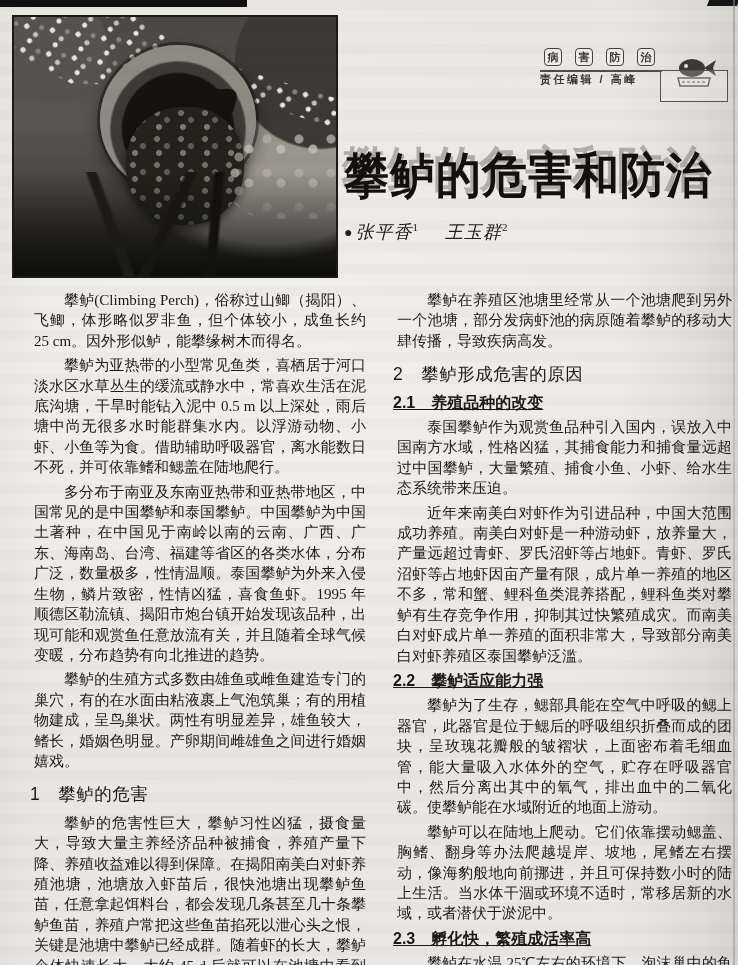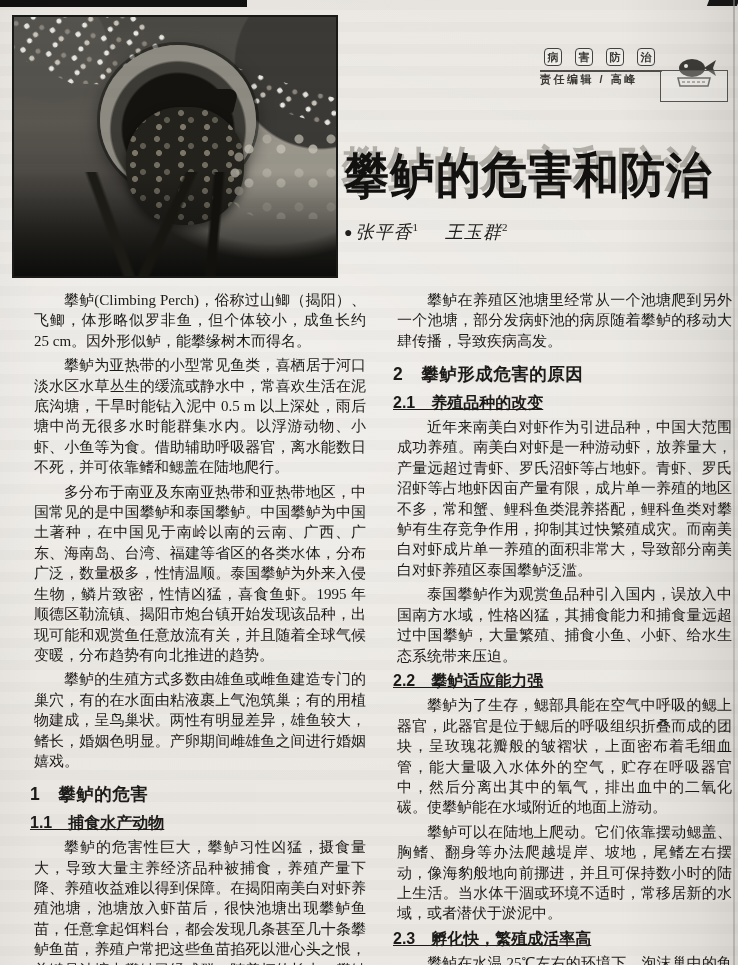--- a/index.html
+++ b/index.html
@@ -136,21 +136,21 @@
 
   
   .col {
     position:absolute; top:286px; font-size:15px; line-height:20.4px;
     text-align:justify; color:#1d1b19;
   }
   .col-left  { left:30px;  width:340px; }
   .col-right { left:393px; width:343px; }
   .col p { text-indent:2em; margin:4px; }
   .col .h1 {
-    font-family:"Liberation Sans", sans-serif; font-weight:bold;
+    font-family:"Liberation Sans", sans-serif; font-weight:normal;
     font-size:17.5px; margin:13px 0 8px 0; letter-spacing:.5px;
   }
   .col .h2 {
     font-family:"Liberation Sans", sans-serif; font-weight:bold;
     font-size:16px; margin:5px 0 3px 0;text-decoration:underline;
   }
 </style>
 </head>
 <body>
 
@@ -193,30 +193,29 @@
   <div class="authors">
     <span class="bullet">●</span><span>张平香</span><sup>1</sup><span class="gap"></span><span>王玉群</span><sup>2</sup>
   </div>
 
   <div class="col col-left">
     <p>攀鲈(Climbing Perch)，俗称过山鲫（揭阳）、飞鲫，体形略似罗非鱼，但个体较小，成鱼长约 25 cm。因外形似鲈，能攀缘树木而得名。</p>
     <p>攀鲈为亚热带的小型常见鱼类，喜栖居于河口淡水区水草丛生的缓流或静水中，常喜欢生活在泥底沟塘，干旱时能钻入泥中 0.5 m 以上深处，雨后塘中尚无很多水时能群集水内。以浮游动物、小虾、小鱼等为食。借助辅助呼吸器官，离水能数日不死，并可依靠鳍和鳃盖在陆地爬行。</p>
     <p>多分布于南亚及东南亚热带和亚热带地区，中国常见的是中国攀鲈和泰国攀鲈。中国攀鲈为中国土著种，在中国见于南岭以南的云南、广西、广东、海南岛、台湾、福建等省区的各类水体，分布广泛，数量极多，性情温顺。泰国攀鲈为外来入侵生物，鳞片致密，性情凶猛，喜食鱼虾。1995 年顺德区勒流镇、揭阳市炮台镇开始发现该品种，出现可能和观赏鱼任意放流有关，并且随着全球气候变暖，分布趋势有向北推进的趋势。</p>
     <p>攀鲈的生殖方式多数由雄鱼或雌鱼建造专门的巢穴，有的在水面由粘液裹上气泡筑巢；有的用植物建成，呈鸟巢状。两性有明显差异，雄鱼较大，鳍长，婚姻色明显。产卵期间雌雄鱼之间进行婚姻嬉戏。</p>
     <div class="h1">1　攀鲈的危害</div>
-    <div class="h2">1.1　捕食水产动物</div>
     <p>攀鲈的危害性巨大，攀鲈习性凶猛，摄食量大，导致大量主养经济品种被捕食，养殖产量下降、养殖收益难以得到保障。在揭阳南美白对虾养殖池塘，池塘放入虾苗后，很快池塘出现攀鲈鱼苗，任意拿起饵料台，都会发现几条甚至几十条攀鲈鱼苗，养殖户常把这些鱼苗掐死以泄心头之恨，关键是池塘中攀鲈已经成群。随着虾的长大，攀鲈个体快速长大，大约 45 d 后就可以在池塘中看到成群结对的攀鲈，大量的攀鲈从苗种到成体捕食了大量的虾，部分池塘甚至虾绝收，给南美白对虾的养殖带来很大的危害。</p>
 
   </div>
 
   <div class="col col-right">
     <p>攀鲈在养殖区池塘里经常从一个池塘爬到另外一个池塘，部分发病虾池的病原随着攀鲈的移动大肆传播，导致疾病高发。</p>
     <div class="h1">2　攀鲈形成危害的原因</div>
     <div class="h2">2.1　养殖品种的改变</div>
+    <p>泰国攀鲈作为观赏鱼品种引入国内，误放入中国南方水域，性格凶猛，其捕食能力和捕食量远超过中国攀鲈，大量繁殖、捕食小鱼、小虾、给水生态系统带来压迫。</p>
     <p>近年来南美白对虾作为引进品种，中国大范围成功养殖。南美白对虾是一种游动虾，放养量大，产量远超过青虾、罗氏沼虾等占地虾。青虾、罗氏沼虾等占地虾因亩产量有限，成片单一养殖的地区不多，常和蟹、鲤科鱼类混养搭配，鲤科鱼类对攀鲈有生存竞争作用，抑制其过快繁殖成灾。而南美白对虾成片单一养殖的面积非常大，导致部分南美白对虾养殖区泰国攀鲈泛滥。</p>
-    <p>泰国攀鲈作为观赏鱼品种引入国内，误放入中国南方水域，性格凶猛，其捕食能力和捕食量远超过中国攀鲈，大量繁殖、捕食小鱼、小虾、给水生态系统带来压迫。</p>
     <div class="h2">2.2　攀鲈适应能力强</div>
     <p>攀鲈为了生存，鳃部具能在空气中呼吸的鳃上器官，此器官是位于鳃后的呼吸组织折叠而成的团块，呈玫瑰花瓣般的皱褶状，上面密布着毛细血管，能大量吸入水体外的空气，贮存在呼吸器官中，然后分离出其中的氧气，排出血中的二氧化碳。使攀鲈能在水域附近的地面上游动。</p>
     <p>攀鲈可以在陆地上爬动。它们依靠摆动鳃盖、胸鳍、翻身等办法爬越堤岸、坡地，尾鳍左右摆动，像海豹般地向前挪进，并且可保持数小时的陆上生活。当水体干涸或环境不适时，常移居新的水域，或者潜伏于淤泥中。</p>
     <div class="h2">2.3　孵化快，繁殖成活率高</div>
     <p>攀鲈在水温 25℃左右的环境下，泡沫巢中的鱼卵经过 36 h~40 h 就可以孵化成仔鱼。刚孵出的仔鱼仍然黏附在泡沫巢下，头朝上尾朝下，如果有仔鱼从泡沫巢中掉下来，雄鱼就会衔回巢中，雄鱼的照顾使得繁殖</p>
   </div>
 </div>
 
 </body></html>

